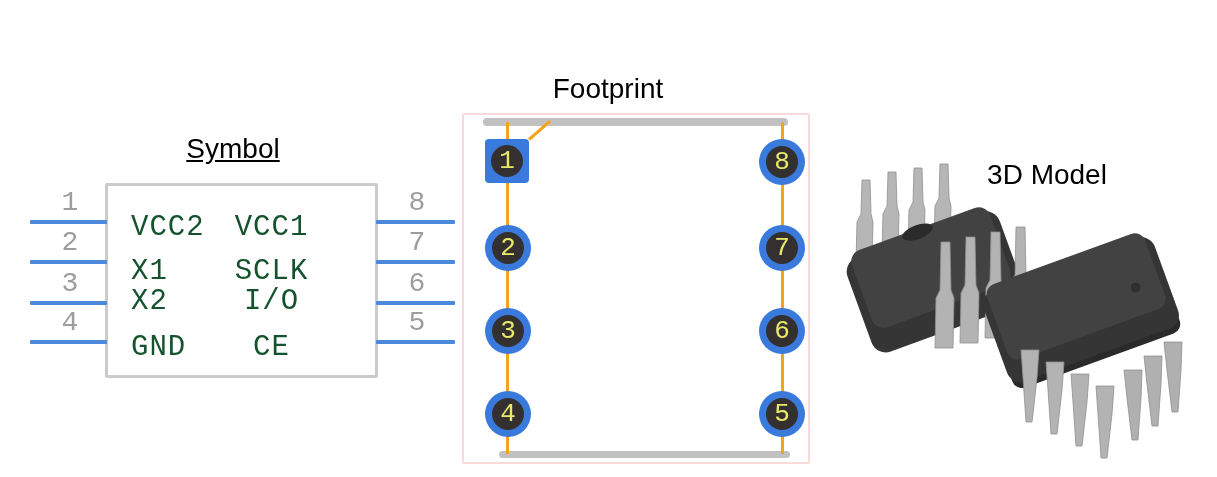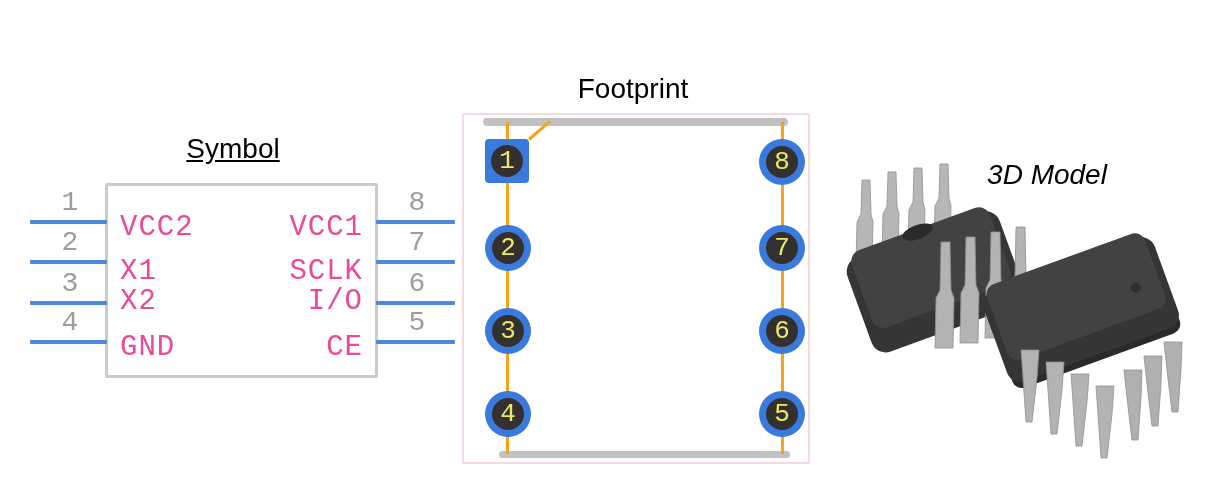--- a/index.html
+++ b/index.html
@@ -5,47 +5,47 @@
   html,body{margin:0;padding:0;background:#ffffff;}
   #canvas{
     position:relative;width:1217px;height:477px;background:#ffffff;
     font-family:"Liberation Sans", sans-serif;overflow:hidden;
   }
   .view-title{
     position:absolute;width:220px;text-align:center;color:#000000;
     font-size:28px;line-height:30px;font-weight:500;letter-spacing:0px;
   }
   #symbol-title{left:123px;top:134px;text-decoration:underline;}
-  #footprint-title{left:523px;top:74px;}
-  #model3d-title{left:937px;top:160px;font-style:italic;}
+  #footprint-title{left:498px;top:74px;}
+  #model3d-title{left:937px;top:160px;}
 
   
   .sym-box{
     position:absolute;left:105px;top:183px;width:267px;height:189px;
     border:3px solid #cbcbcb;border-radius:2px;background:#ffffff;
   }
   .pin-line{position:absolute;height:4px;background:#4a89dc;border-radius:1px;}
   .pl-left{left:30px;width:77px;}
   .pl-right{left:376px;width:79px;}
   .row0{top:220px;} .row1{top:260px;} .row2{top:301px;} .row3{top:340px;}
 
   .pin-num{
     position:absolute;width:44px;text-align:center;color:#9d9d9d;
     font-family:"Liberation Mono", monospace;font-size:28px;line-height:32px;
   }
   .pn-left{left:48px;}
   .pn-right{left:395px;}
   .pn-row0{top:187px;} .pn-row1{top:227px;} .pn-row2{top:268px;} .pn-row3{top:307px;}
 
   .pin-label{
-    position:absolute;color:#ec4899;font-family:"Liberation Mono", monospace;
-    font-size:29px;line-height:32px;letter-spacing:1px;white-space:nowrap;
+    position:absolute;color:#14532d;font-family:"Liberation Mono", monospace;
+    font-size:29px;line-height:32px;letter-spacing:1px;white-space:nowrap;margin-left:11px;
   }
   .lbl-left{left:120px;}
-  .lbl-right{left:158px;width:205px;text-align:right;}
+  .lbl-right{left:158px;width:205px;text-align:center;}
   .lbl-row0{top:212px;} .lbl-row1{top:256px;} .lbl-row2{top:286px;} .lbl-row3{top:332px;}
 
   
   .courtyard{
     position:absolute;left:462px;top:113px;width:344px;height:347px;
     border:2px solid #f7dada;border-radius:2px;
   }
   .silk-bar{position:absolute;background:#c1c1c1;border-radius:4px;}
   #silk-top{left:483px;top:118px;width:305px;height:8px;}
   #silk-bottom{left:499px;top:451px;width:291px;height:7px;}

